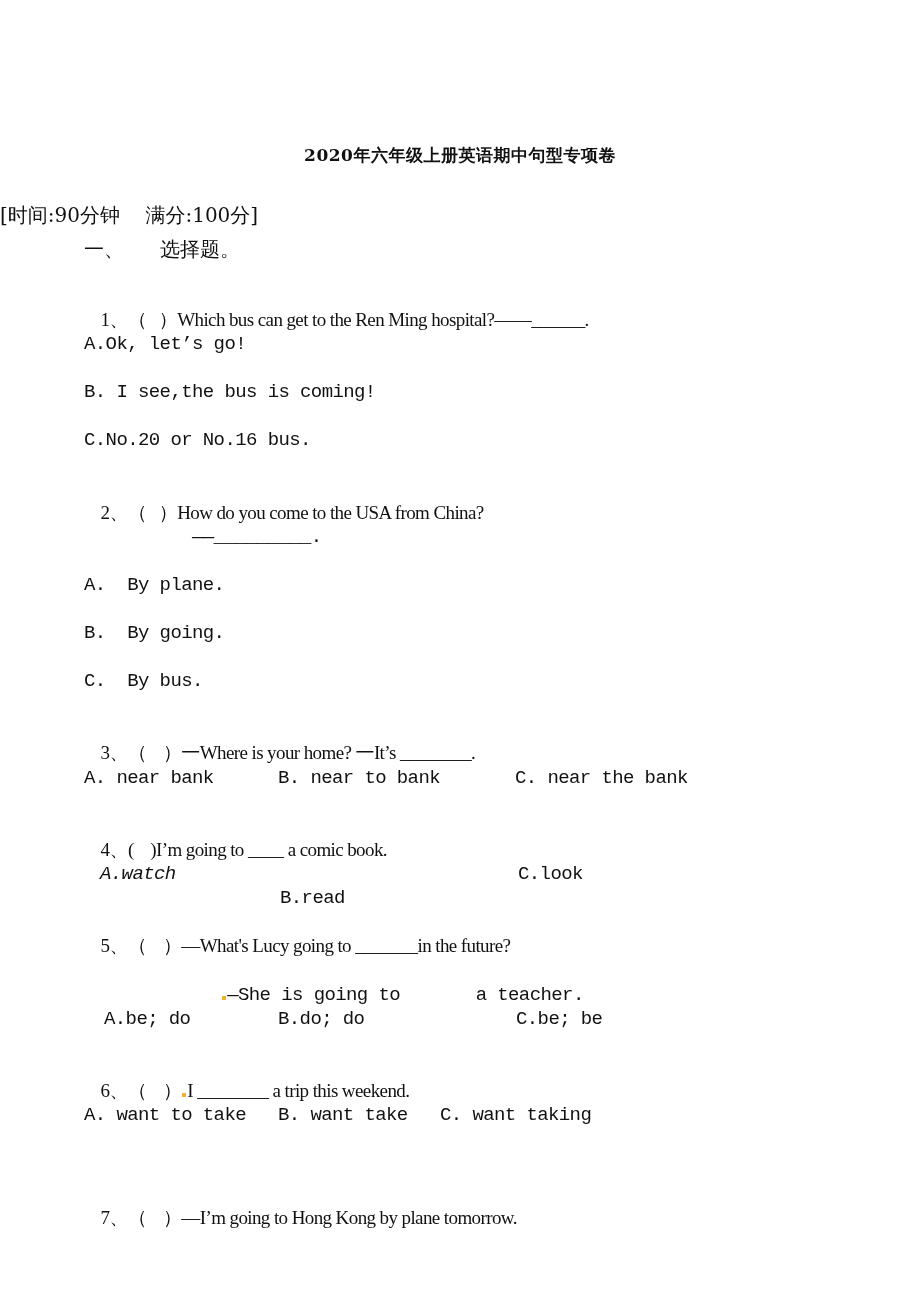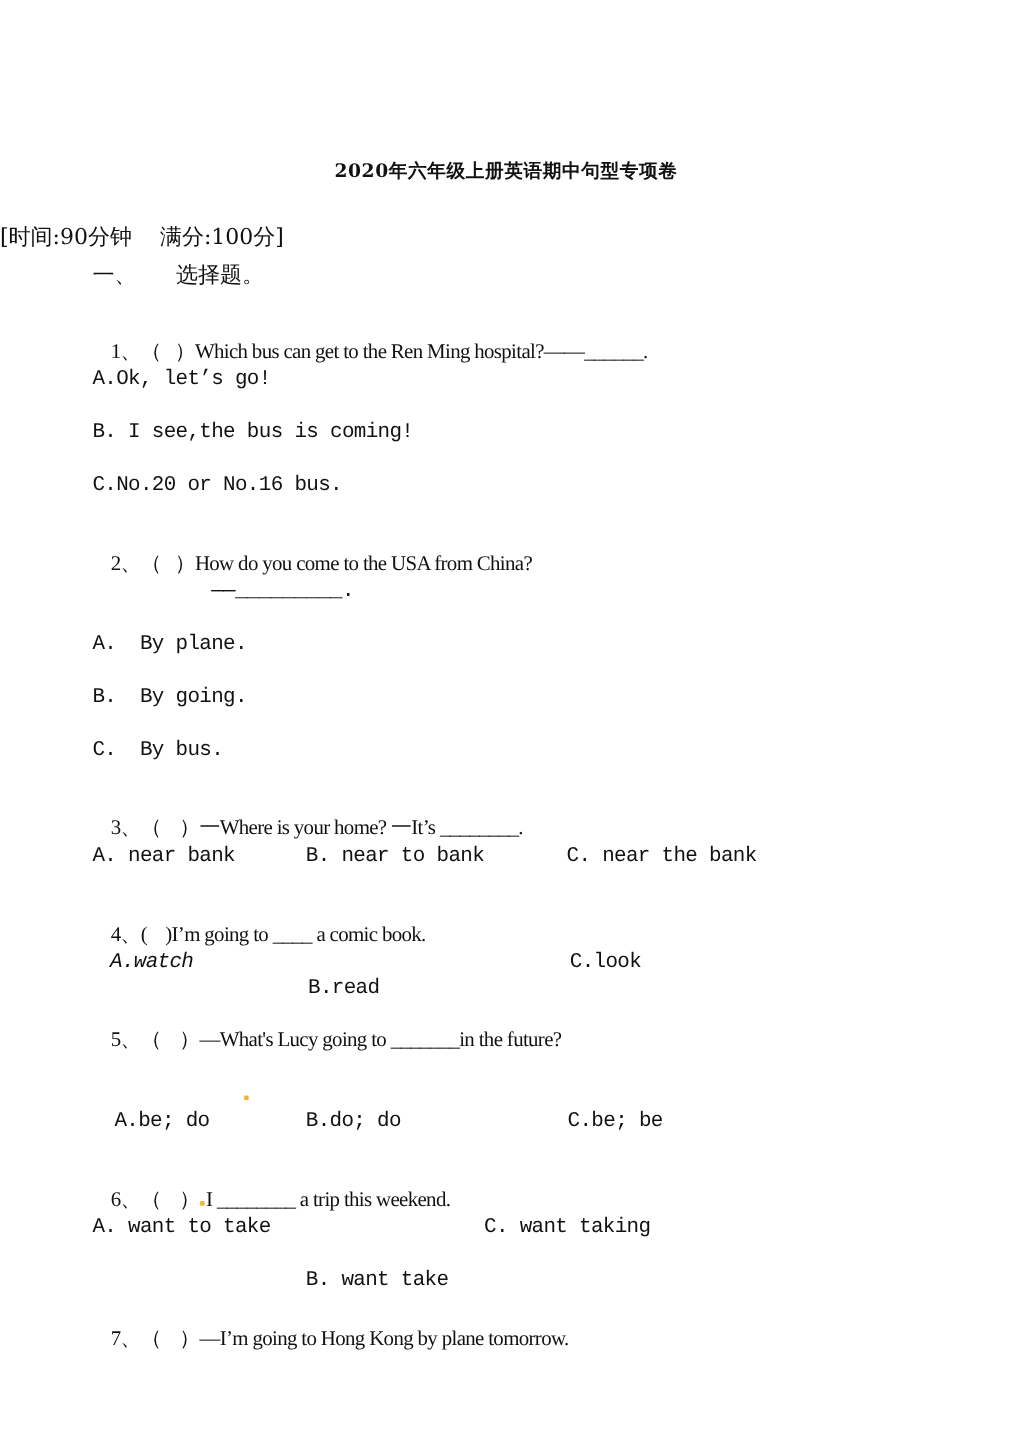--- a/index.html
+++ b/index.html
@@ -52,29 +52,29 @@
     <span>4、(    )</span><span>I’m going to ____ a comic book.</span>
   </div>
   <div class="opt" style="top:862px;left:100px;font-style:italic;">A.watch</div>
   <div class="opt" style="top:862px;left:280px;margin-top:24px;">B.read</div>
   <div class="opt" style="top:862px;left:518px;">C.look</div>
 
   <div class="line" style="top:910px;left:84px;">
     <span>5、（    ）</span><span>—What's Lucy going to _______in the future?</span>
   </div>
   <div class="opt" style="top:959px;left:178px;">
-    <span class="mark"></span>
+    <span class="mark"></span><span>—She is going to       a teacher.</span>
   </div>
   <div class="opt" style="top:1007px;left:104px;font-family:Liberation Mono, monospace;">A.be; do</div>
   <div class="opt" style="top:1007px;left:278px;">B.do; do</div>
   <div class="opt" style="top:1007px;left:516px;">C.be; be</div>
 
   <div class="line" style="top:1055px;left:84px;">
     <span>6、（    ）</span><span class="mark"></span><span>I ________ a trip this weekend.</span>
   </div>
   <div class="opt" style="top:1103px;left:84px;">A. want to take</div>
-  <div class="opt" style="top:1103px;left:278px;margin-top:48px;">B. want take</div>
+  <div class="opt" style="top:1103px;left:278px;">B. want take</div>
   <div class="opt" style="top:1103px;left:440px;">C. want taking</div>
 
   <div class="line" style="top:1182px;left:84px;">
     <span>7、（    ）</span><span>—I’m going to Hong Kong by plane tomorrow.</span>
   </div>
 </div>
 
 </body></html>

